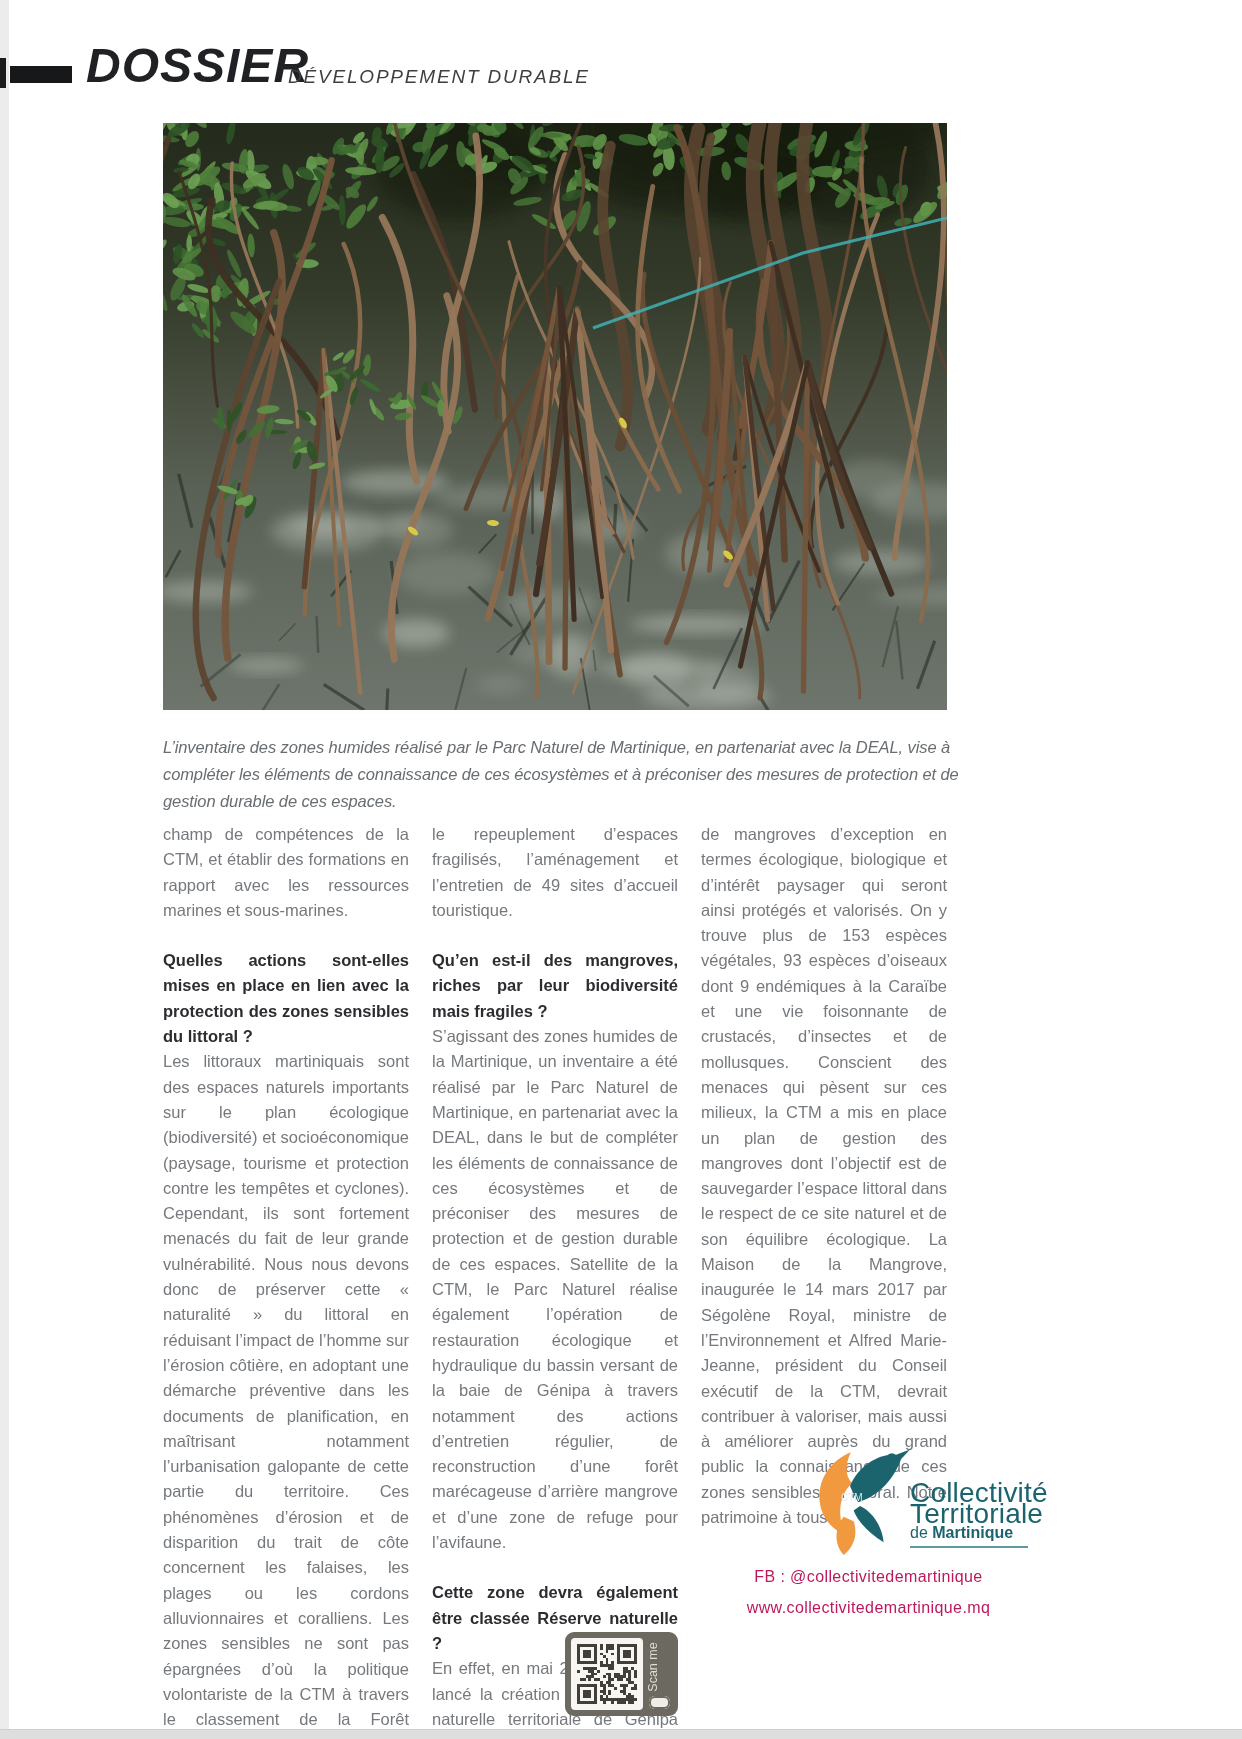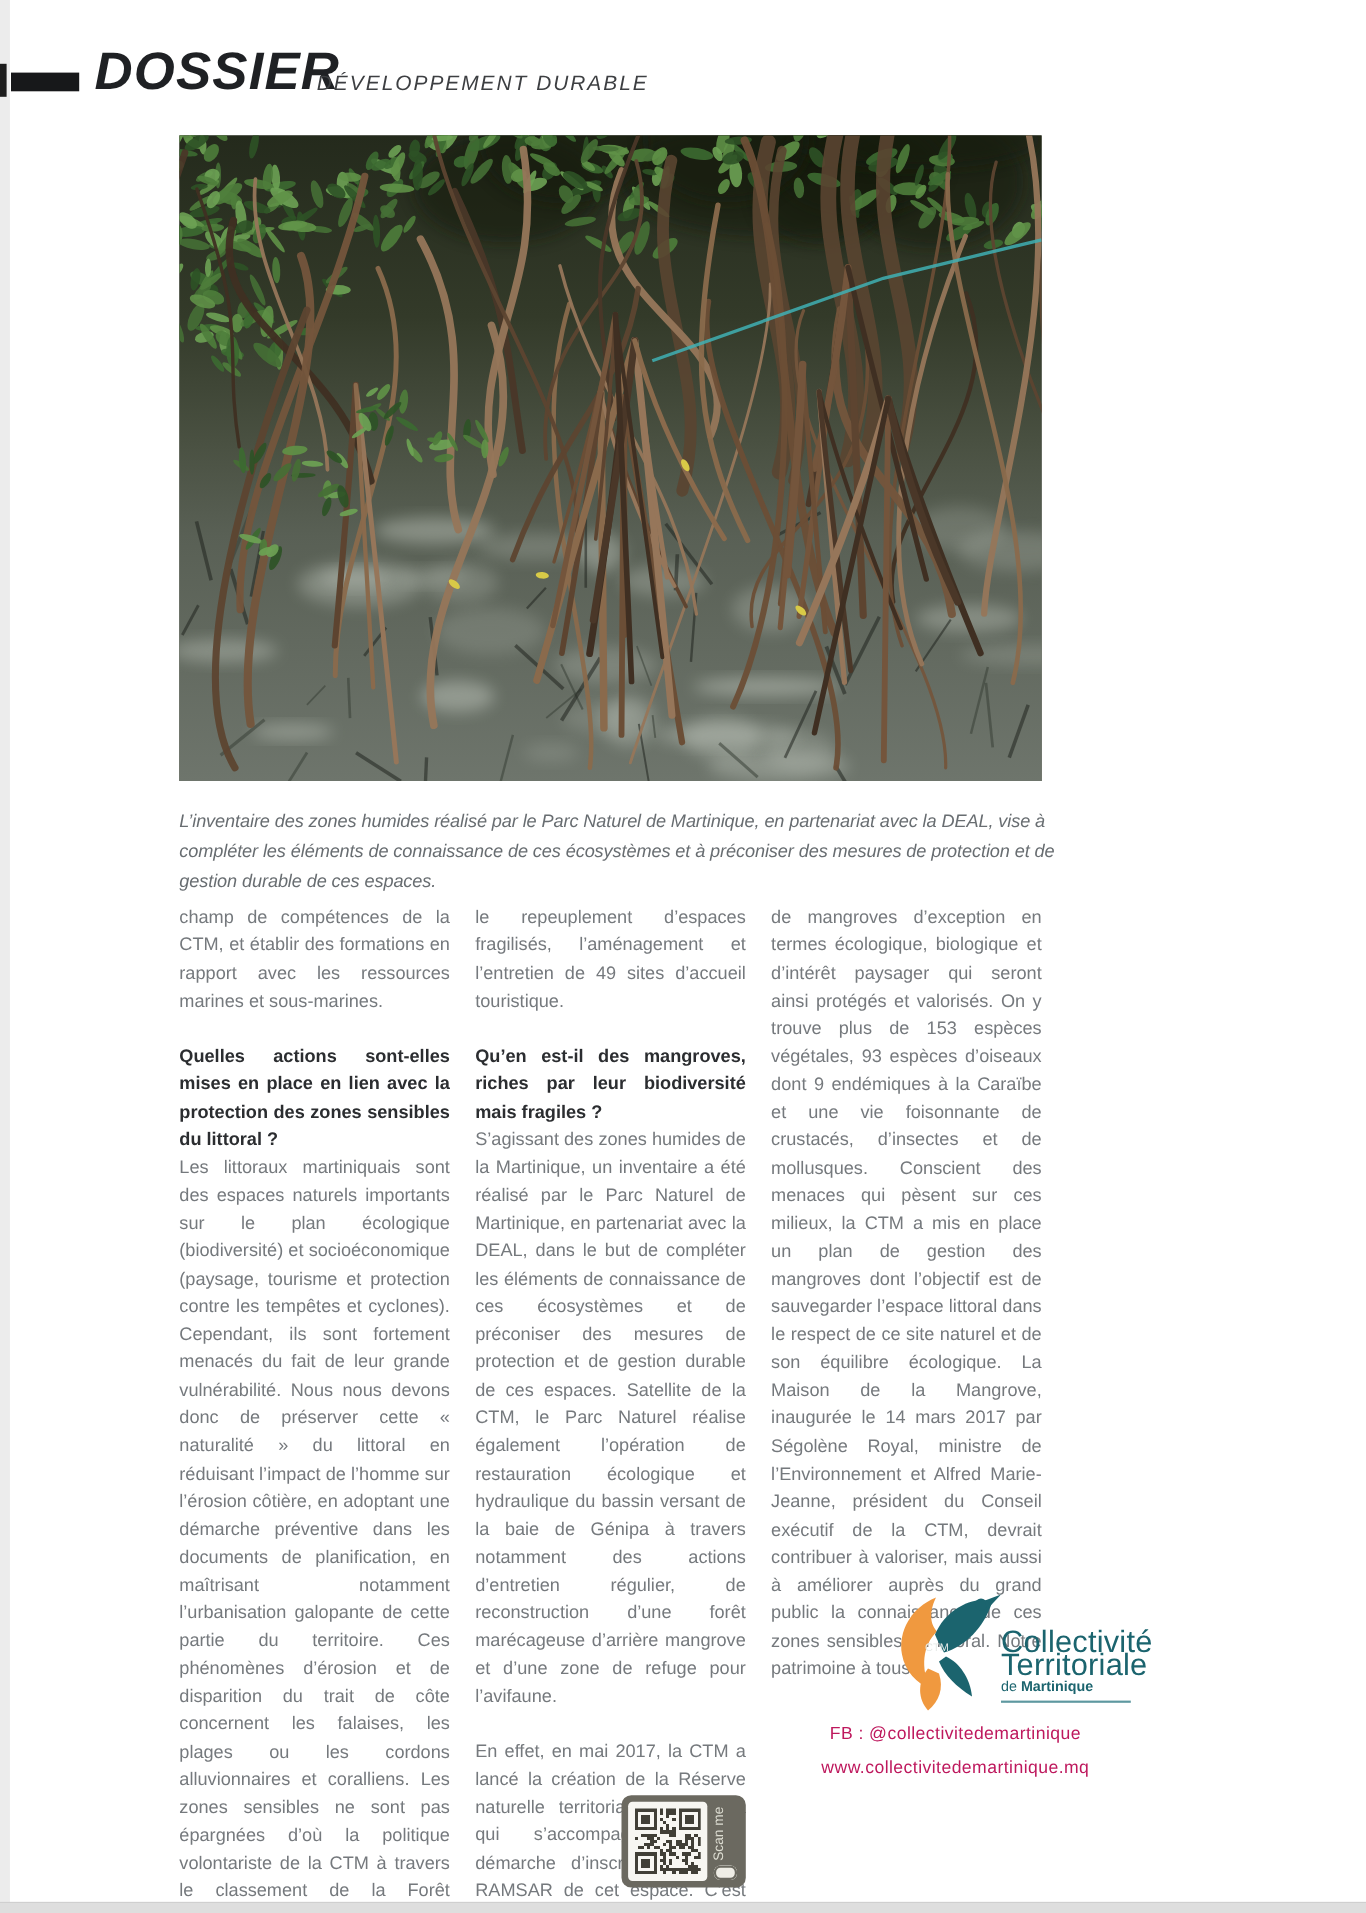--- a/index.html
+++ b/index.html
@@ -31,21 +31,21 @@
   .col-1{left:163px;} .col-2{left:432px;} .col-3{left:701px;}
   .col .p{margin:0 0 25px 0;}
   .col .q{margin:25px 0 0 0;font-weight:bold;color:#2b2d30;}
   .col .q:first-child{margin-top:0;}
 
   
   .logo{position:absolute;left:810px;top:1444px;width:225px;height:130px;}
   .logo-bird{position:absolute;left:0;top:0;width:100px;height:122px;}
   .logo-text{position:absolute;left:100px;top:38px;width:125px;}
   .lt1{font-size:28px;line-height:21px;color:#1b646e;letter-spacing:0.2px;}
-  .lt2{font-size:13px;line-height:18px;color:#1b646e;}
+  .lt2{font-size:16px;line-height:18px;color:#1b646e;}
   .ltb{font-weight:bold;}
   .lt-rule{margin-top:4px;width:118px;height:2px;background:#5e98a0;}
 
   
   .soc{position:absolute;left:716px;width:305px;text-align:center;font-size:16px;color:#be185d;
        letter-spacing:0.4px;}
   .soc-fb{top:1568px;} .soc-web{top:1599px;}
 
   
   .qr{position:absolute;left:565px;top:1632px;width:113px;height:84px;background:#6b6960;
@@ -600,20 +600,21 @@
   <div>
     <div class="col col-1">
         <div class="p">champ de compétences de la CTM, et établir des formations en rapport avec les ressources marines et sous-marines.</div>
         <div class="q">Quelles actions sont-elles mises en place en lien avec la protection des zones sensibles du littoral ?</div>
         <div class="p">Les littoraux martiniquais sont des espaces naturels importants sur le plan écologique (biodiversité) et socioéconomique (paysage, tourisme et protection contre les tempêtes et cyclones). Cependant, ils sont fortement menacés du fait de leur grande vulnérabilité. Nous nous devons donc de préserver cette « naturalité » du littoral en réduisant l’impact de l’homme sur l’érosion côtière, en adoptant une démarche préventive dans les documents de planification, en maîtrisant notamment l’urbanisation galopante de cette partie du territoire. Ces phénomènes d’érosion et de disparition du trait de côte concernent les falaises, les plages ou les cordons alluvionnaires et coralliens. Les zones sensibles ne sont pas épargnées d’où la politique volontariste de la CTM à travers le classement de la Forêt Domaniale du Littoral (FDL) en Espaces Naturels Sensibles (ENS),</div>
       </div>
     <div class="col col-2">
         <div class="p">le repeuplement d’espaces fragilisés, l’aménagement et l’entretien de 49 sites d’accueil touristique.</div>
         <div class="q">Qu’en est-il des mangroves, riches par leur biodiversité mais fragiles ?</div>
         <div class="p">S’agissant des zones humides de la Martinique, un inventaire a été réalisé par le Parc Naturel de Martinique, en partenariat avec la DEAL, dans le but de compléter les éléments de connaissance de ces écosystèmes et de préconiser des mesures de protection et de gestion durable de ces espaces. Satellite de la CTM, le Parc Naturel réalise également l’opération de restauration écologique et hydraulique du bassin versant de la baie de Génipa à travers notamment des actions d’entretien régulier, de reconstruction d’une forêt marécageuse d’arrière mangrove et d’une zone de refuge pour l’avifaune.</div>
+        <div class="q">Cette zone devra également être classée Réserve naturelle ?</div>
         <div class="p">En effet, en mai 2017, la CTM a lancé la création de la Réserve naturelle territoriale de Génipa qui s’accompagnera d’une démarche d’inscription en site RAMSAR de cet espace. C’est près de 1265 hectares</div>
       </div>
     <div class="col col-3">
         <div class="p">de mangroves d’exception en termes écologique, biologique et d’intérêt paysager qui seront ainsi protégés et valorisés. On y trouve plus de 153 espèces végétales, 93 espèces d’oiseaux dont 9 endémiques à la Caraïbe et une vie foisonnante de crustacés, d’insectes et de mollusques. Conscient des menaces qui pèsent sur ces milieux, la CTM a mis en place un plan de gestion des mangroves dont l’objectif est de sauvegarder l’espace littoral dans le respect de ce site naturel et de son équilibre écologique. La Maison de la Mangrove, inaugurée le 14 mars 2017 par Ségolène Royal, ministre de l’Environnement et Alfred Marie-Jeanne, président du Conseil exécutif de la CTM, devrait contribuer à valoriser, mais aussi à améliorer auprès du grand public la connaissance de ces zones sensibles du littoral. Notre patrimoine à tous.</div>
       </div>
   </div>
 
   <div class="logo">
     <svg class="logo-bird" viewBox="0 0 110 124">
 

